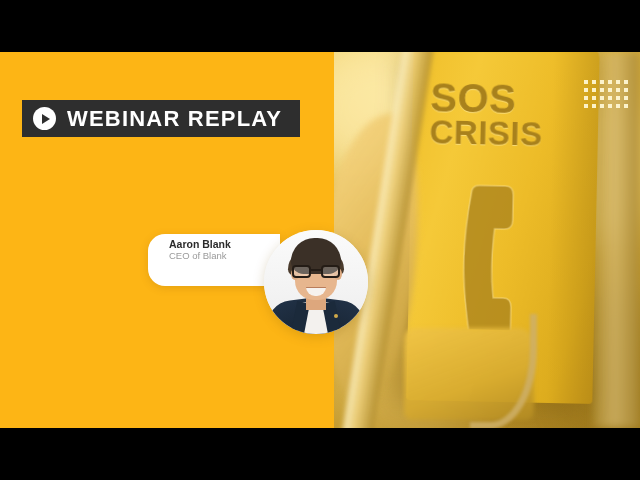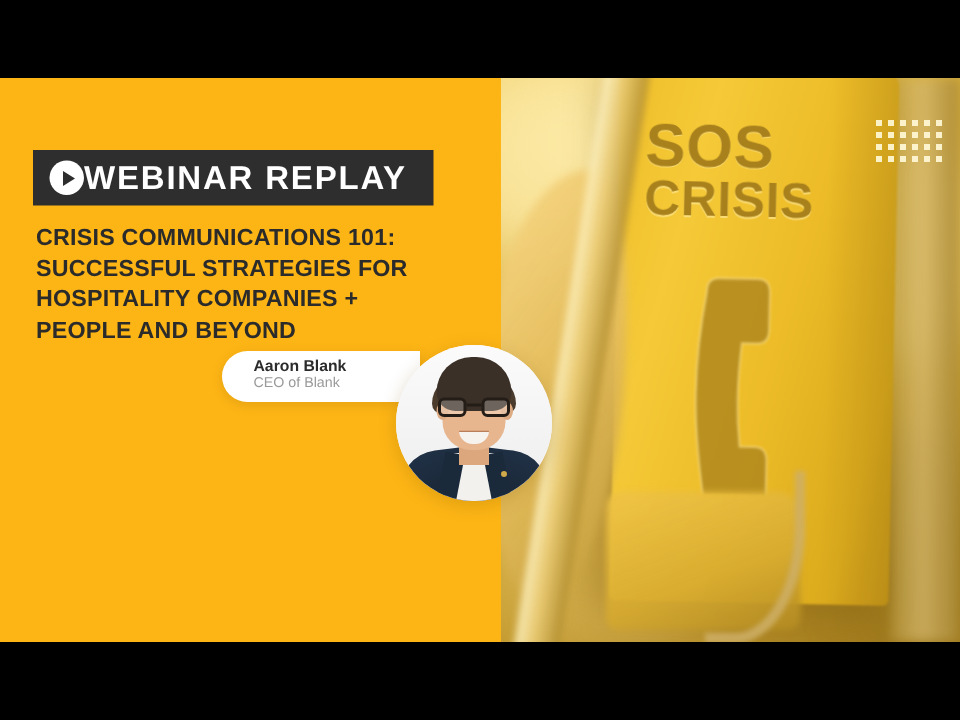--- a/index.html
+++ b/index.html
@@ -178,20 +178,21 @@
     background: rgba(255,248,215,.92);
   }
 
   
   .replay-banner {
     position: absolute;
     left: 22px; top: 48px;
     height: 37px;
     display: flex;
     align-items: center;
+    gap: 11px;
     padding: 0 18px 0 11px;
     background: #2E2E2E;
     z-index: 20;
   }
   .play-circle {
     width: 23px; height: 23px;
     border-radius: 50%;
     background: #ffffff;
     display: flex;
     align-items: center;
@@ -232,21 +233,21 @@
   
   .speaker {
     position: absolute;
     left: 148px; top: 178px;
     z-index: 22;
     height: 104px;
   }
   .name-badge {
     position: absolute;
     left: 0; top: 4px;
-    width: 132px; height: 34px;
+    width: 132px; height: 52px;
     background: #ffffff;
     border-radius: 17px 0 0 17px;
     box-shadow: 0 2px 8px rgba(120,80,0,.18);
     padding: 4px 34px 0 21px;
     box-sizing: border-box;
     overflow: hidden;
   }
   .badge-name {
     color: #2B2B2B;
     font-size: 10.5px;
@@ -436,26 +437,20 @@
       </div>
     </div>
 
     <div class="replay-banner">
       <span class="play-circle">
         <span></span>
       </span>
       <span class="replay-label">WEBINAR REPLAY</span>
     </div>
 
-    <div class="headline">
-      <div>CRISIS COMMUNICATIONS 101:</div>
-      <div>SUCCESSFUL STRATEGIES FOR</div>
-      <div>HOSPITALITY COMPANIES +</div>
-      <div>PEOPLE AND BEYOND</div>
-    </div>
 
     <div class="speaker">
 
       <div class="name-badge">
         <div class="badge-name">Aaron Blank</div>
         <div class="badge-role">CEO of Blank</div>
       </div>
 
       <div class="avatar">
         <div class="av-bg"></div>

